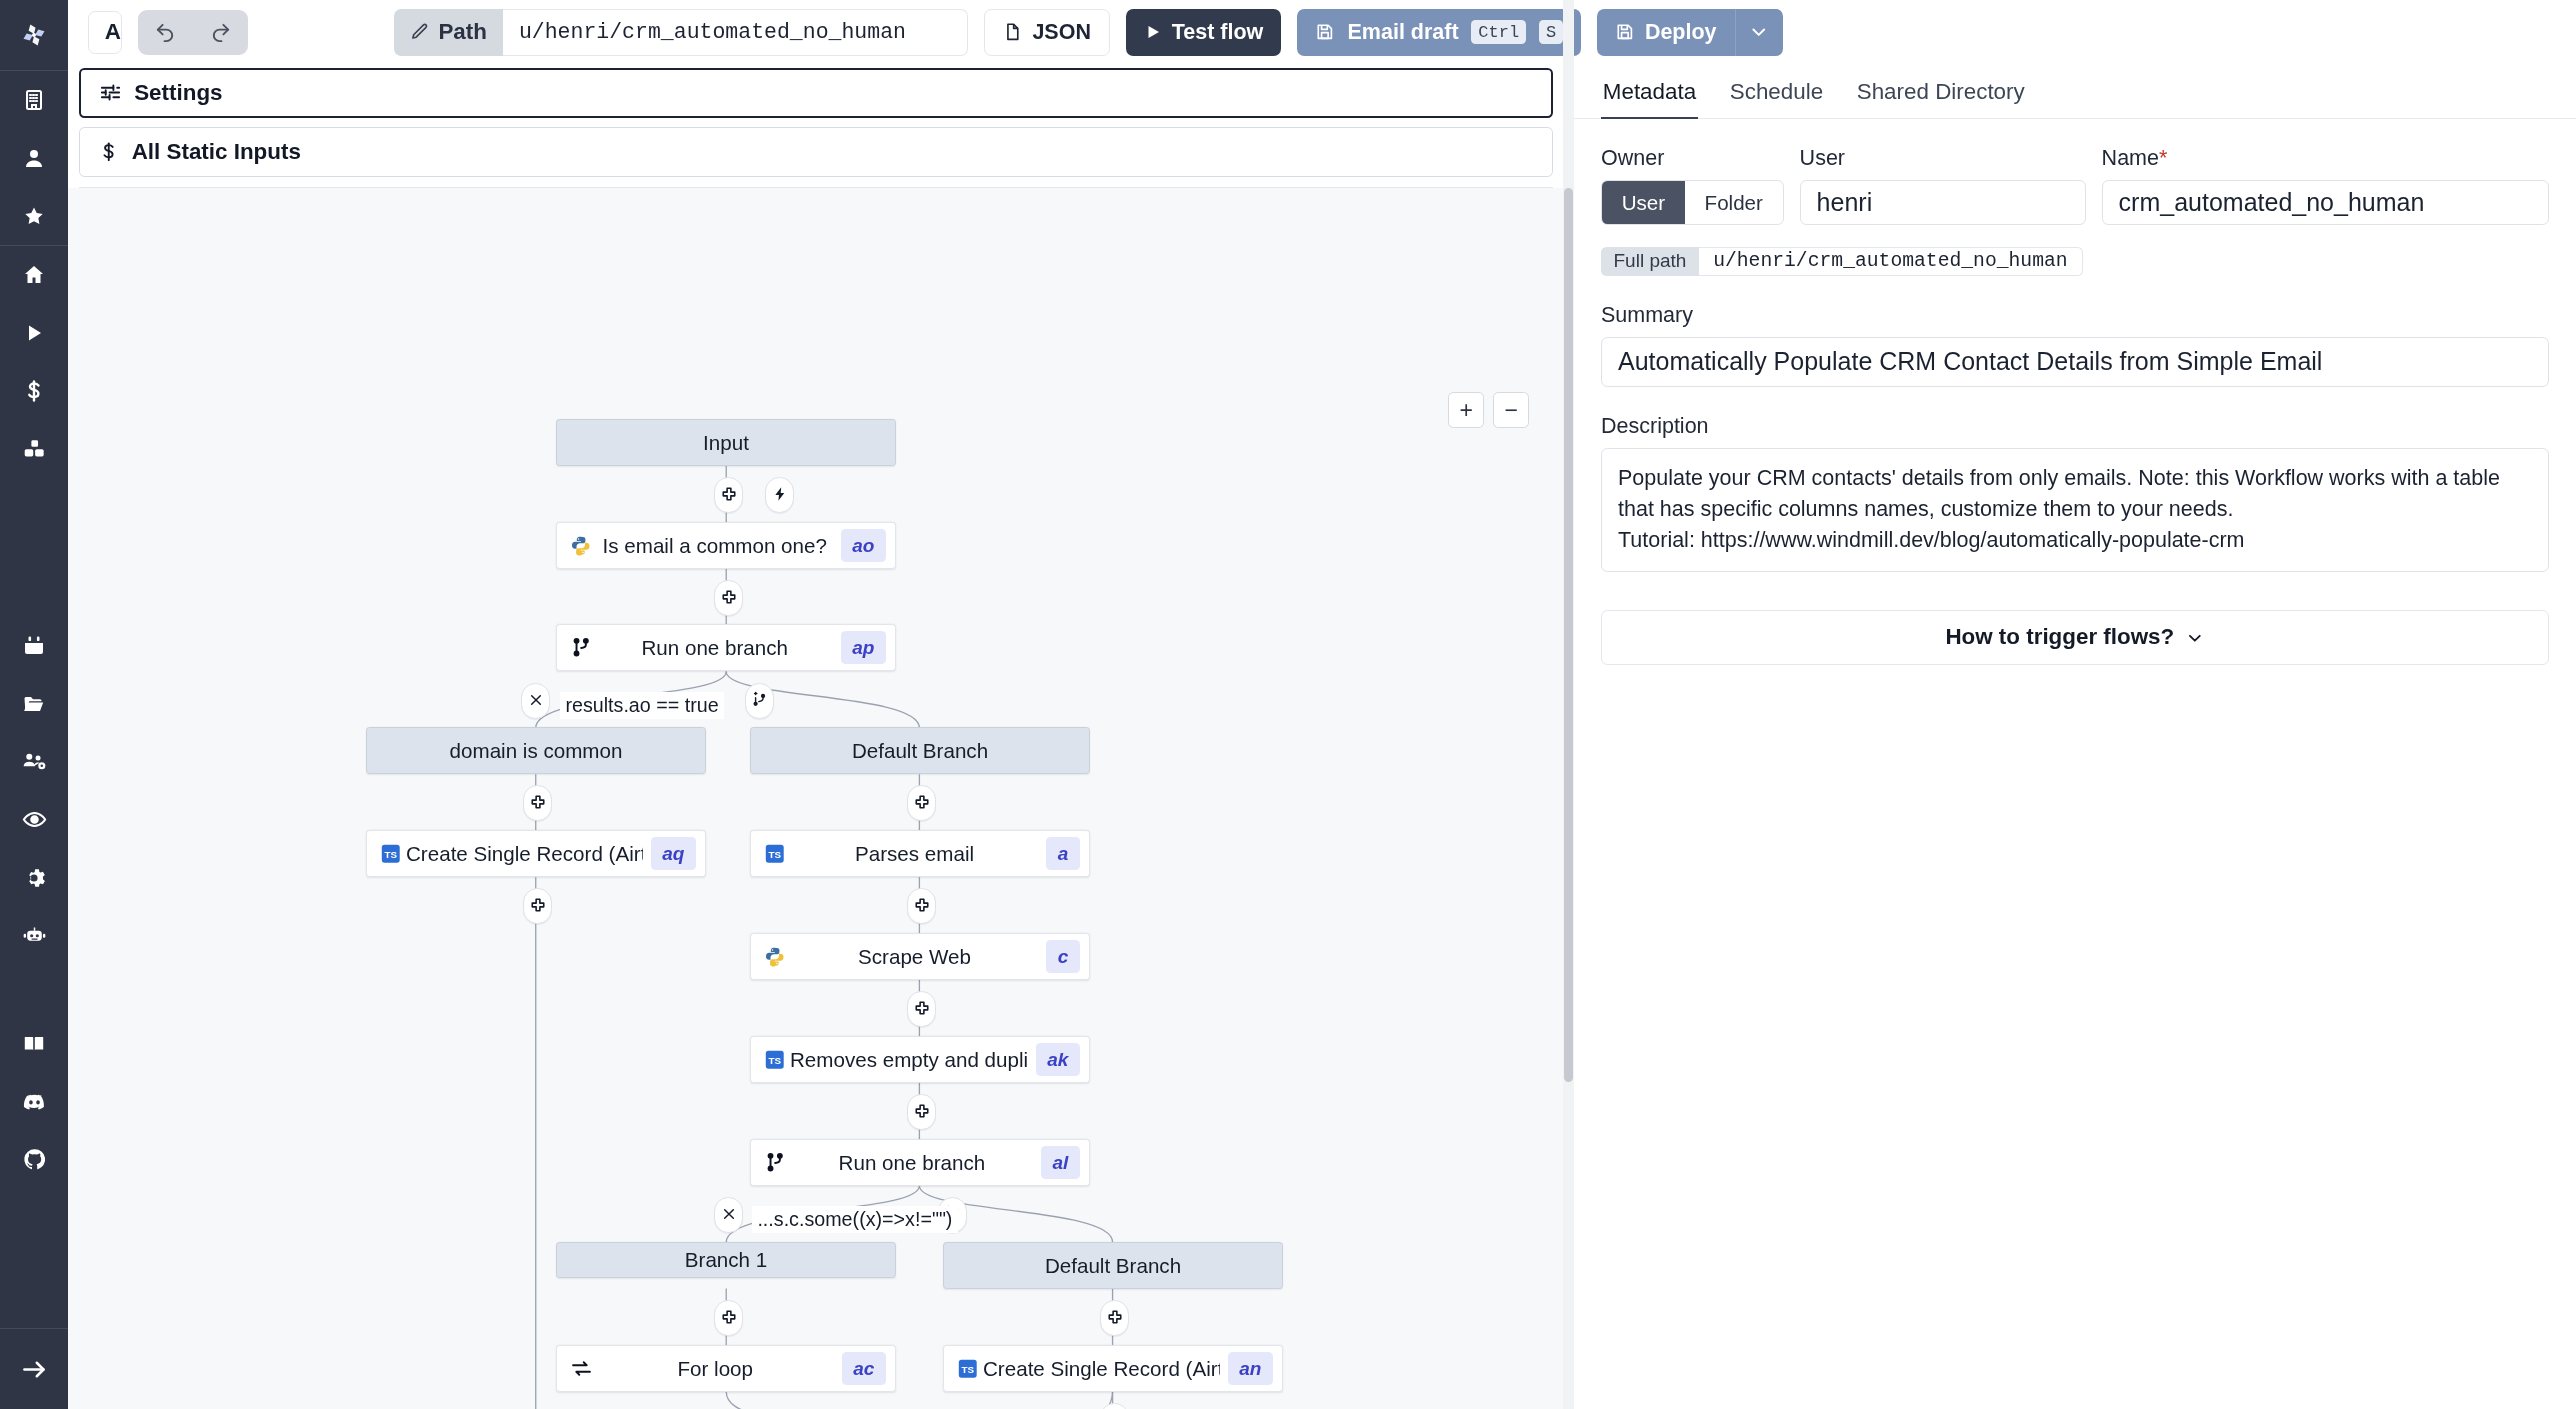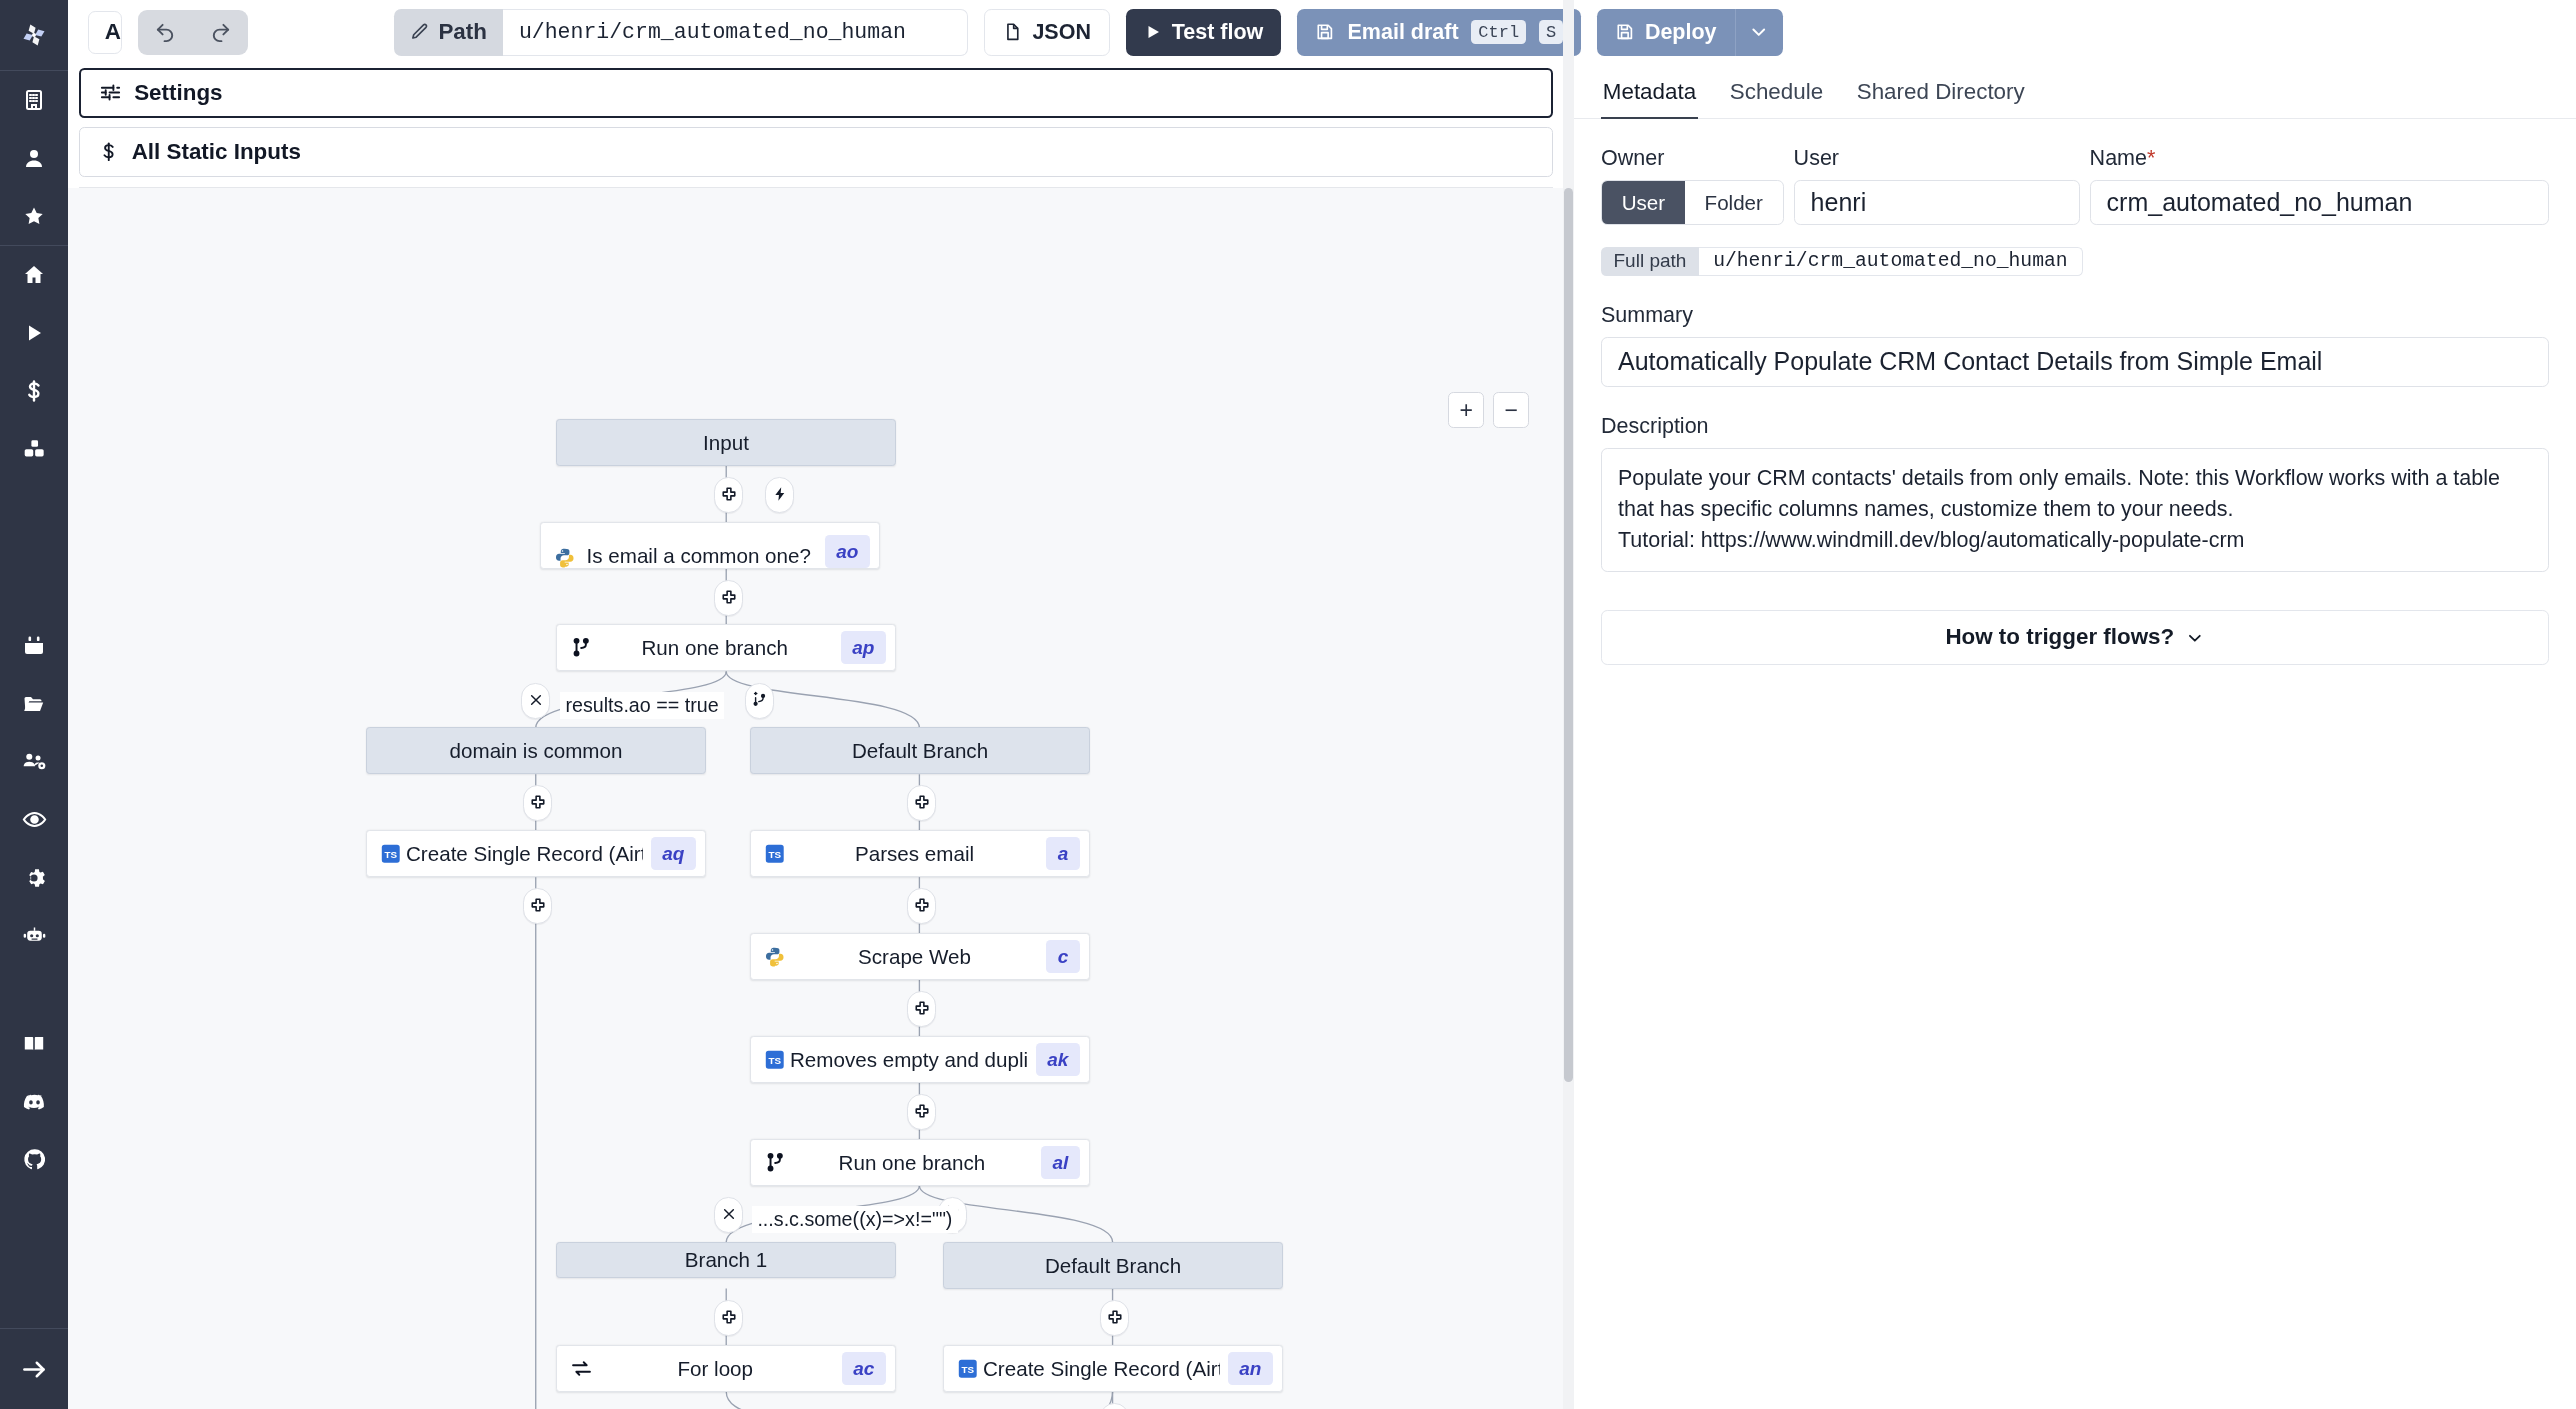--- a/index.html
+++ b/index.html
@@ -136,21 +136,21 @@
   
   .vscroll { width:10.7px; flex:0 0 10.7px; background:#f1f2f4; position:relative; }
   .vscroll .thumb { position:absolute; left:0.9px; top:188px; width:9px; height:894px; background:#c6c9cf; border-radius:4.5px;}
   .rpanel { width:1002px; flex:0 0 1002px; background:#fff; display:flex; flex-direction:column; }
   .rpanel-title { font-size:23px; font-weight:bold; color:#111827; padding:23px 27px 19.7px 27px; }
   .rtabs { display:flex; gap:30px; padding:0 27px; border-bottom:0.9px solid #e8eaee; }
   .rtab { padding:9px 1.8px 12.5px 1.8px; font-size:22.4px; color:#3d4655; cursor:pointer; border-bottom:2.7px solid transparent; margin-bottom:-0.9px;}
   .rtab.active { color:#141b27; border-bottom-color:#39414f; }
 
   .rbody { padding:27px; }
-  .frow { display:flex; gap:10px; align-items:center; }
+  .frow { display:flex; gap:16px; align-items:center; }
   .fl { font-size:21.5px; color:#222a38; margin-bottom:9px; display:block; }
   .req { color:#c0392b; }
   .seg { display:inline-flex; border:0.9px solid #dfe2e8; border-radius:6.3px; overflow:hidden; height:45px; }
   .seg div { padding:0 19.7px; display:flex; align-items:center; font-size:20.6px; cursor:pointer; color:#2b3342;}
   .seg .on { background:#4a5263; color:#fff; font-weight:normal;}
   .inp {
     height:45px; border:0.9px solid #dfe2e8; border-radius:6.3px; display:flex; align-items:center;
     padding:0 16px; font-size:25px; color:#1b2230; background:#fff;
   }
   .fullpath { display:flex; height:29px; margin-top:21.5px; width:fit-content;}
@@ -432,21 +432,21 @@
           <path d="M736 1345 C736 1376.5 808 1368 808 1408" stroke="#9aa2b1" fill="none" stroke-width="1.5"></path>
           <path d="M1168 1345 C1168 1433 808 1481 808 1521" stroke="#9aa2b1" fill="none" stroke-width="1.5"></path>
           <path d="M523 770 L523 1500 C523 1540 503 1560 493 1576" stroke="#9aa2b1" fill="none" stroke-width="1.5"></path>
           <path d="M1168 1345 L1168 1576" stroke="#9aa2b1" fill="none" stroke-width="1.5"></path>
           <path d="M808 1460 L808 1521" stroke="#9aa2b1" fill="none" stroke-width="1.5"></path>
         </svg>
       <div id="node-layer">
           <div class="node node-virtual" style="left: 488px; top: 231px; width: 340px; height: 47px;">
             <span class="node-label">Input</span>
           </div>
-          <div class="node node-step" style="left: 472px; top: 334px; width: 340px; height: 47px; align-items: flex-end;">
+          <div class="node node-step" style="left: 488px; top: 334px; width: 340px; height: 47px;">
             <span class="node-ico">
               <svg width="21.5" height="21.5" viewBox="0 0 24 24">
                 <path fill="#3c6e9f" d="M11.9 2c-2.4 0-4.3.5-4.3 2.6v2.1h4.5v.8H5.7C3.6 7.5 2.2 9 2.2 11.4c0 2.4 1.2 4 3.5 4h1.6v-2.5c0-2.1 1.7-3.6 3.9-3.6h3.3c1.6 0 2.7-1.2 2.7-2.7V4.6C17.2 2.9 15.5 2 11.9 2zM9.5 3.6c.5 0 .9.4.9.9s-.4.9-.9.9-.9-.4-.9-.9.4-.9.9-.9z"></path>
                 <path fill="#f0c03a" d="M12.1 22c2.4 0 4.3-.5 4.3-2.6v-2.1h-4.5v-.8h6.4c2.1 0 3.5-1.5 3.5-3.9 0-2.4-1.2-4-3.5-4h-1.6v2.5c0 2.1-1.7 3.6-3.9 3.6H9.5c-1.6 0-2.7 1.2-2.7 2.7v3c0 1.7 1.7 2.6 5.3 2.6zm2.4-1.6c-.5 0-.9-.4-.9-.9s.4-.9.9-.9.9.4.9.9-.4.9-.9.9z"></path>
               </svg>
             </span>
             <span class="node-label">Is email a common one?</span>
             <span class="node-tag">ao</span>
           </div>
           <div class="node node-step" style="left: 488px; top: 436px; width: 340px; height: 47px;">

